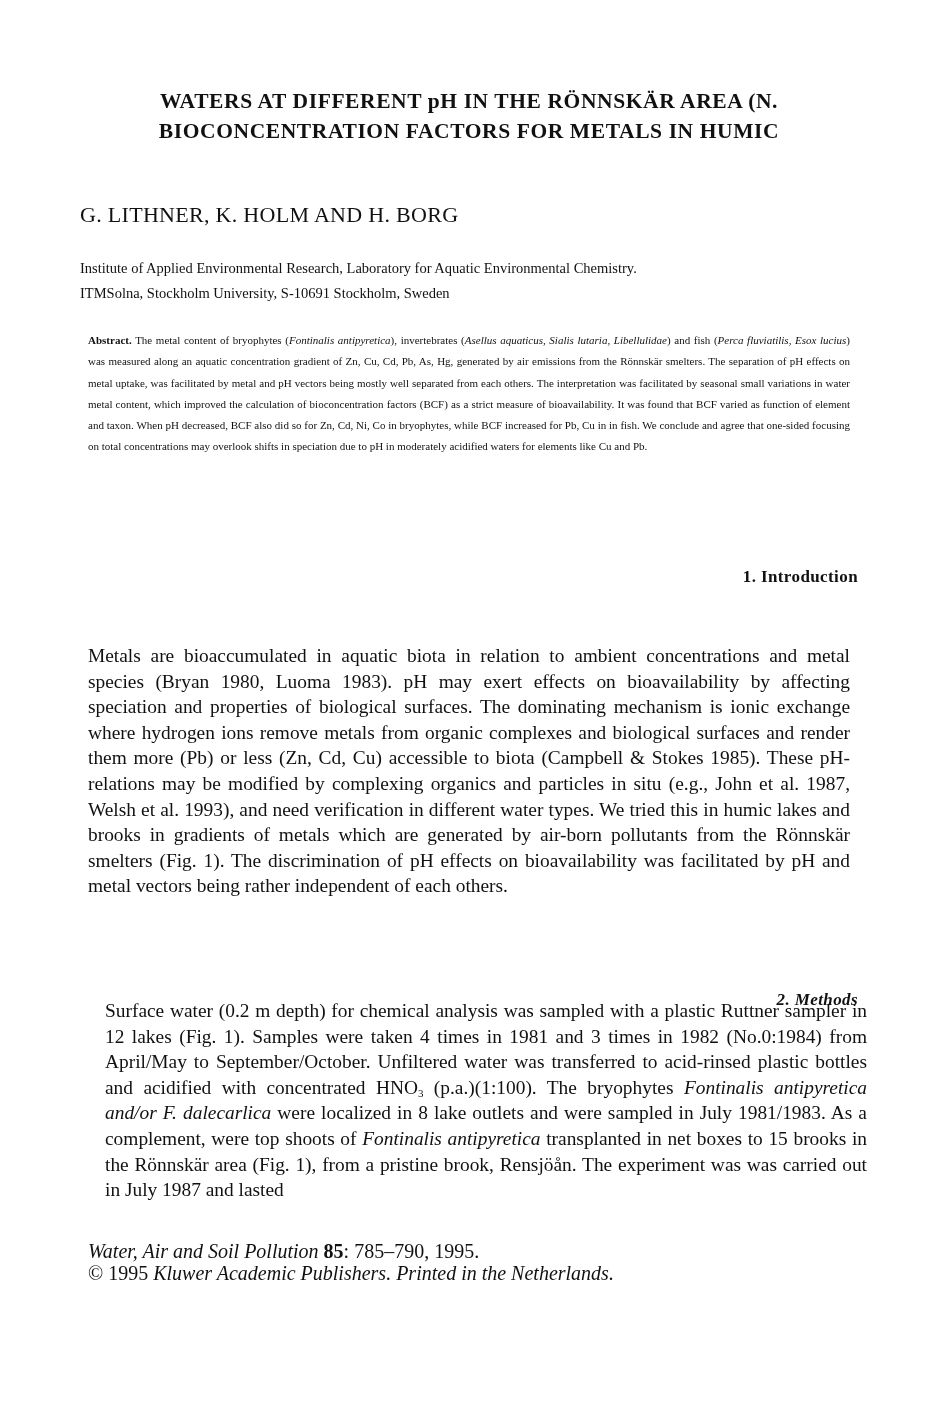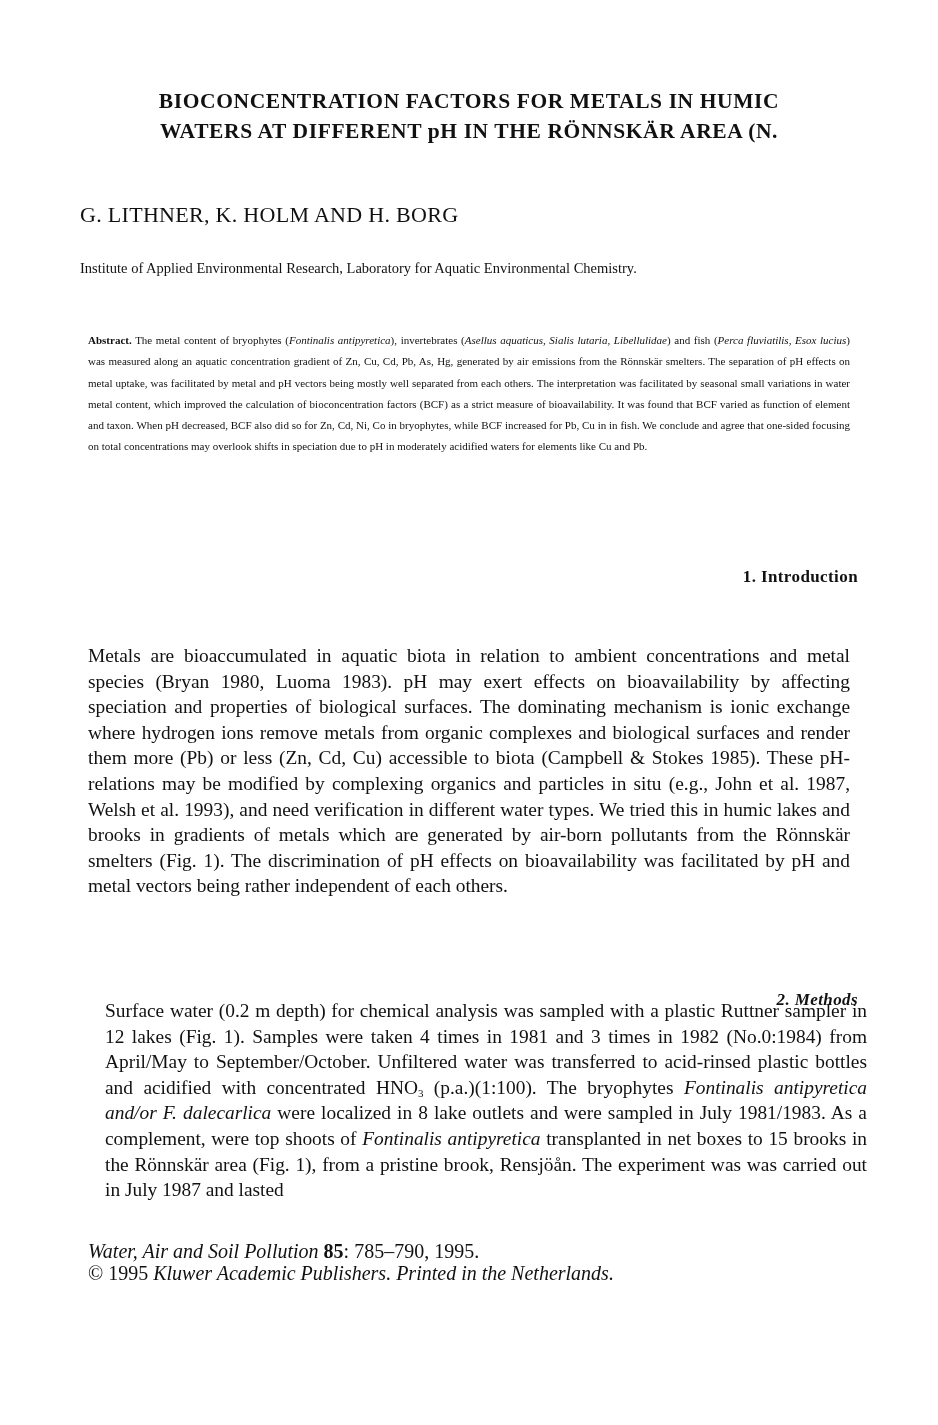--- a/index.html
+++ b/index.html
@@ -37,28 +37,29 @@
   .footer {
     left: 88px; top: 1240px; font-size: 20px; line-height: 22px;
   }
   i, .it { font-style: italic; }
   sub { font-size: 11px; vertical-align: -3px; line-height: 0; }
 </style>
 </head>
 <body>
 
 <div class="abs title">
+  <div>WATERS AT DIFFERENT pH IN THE RÖNNSKÄR AREA (N.</div>
   <div>BIOCONCENTRATION FACTORS FOR  METALS IN HUMIC</div>
-  <div>WATERS AT DIFFERENT pH IN THE RÖNNSKÄR AREA (N.</div>
 </div>
 
 <div class="abs authors">G. LITHNER, K. HOLM AND H. BORG</div>
 
 <div class="abs affil">
   <div>Institute of Applied Environmental Research, Laboratory for Aquatic Environmental Chemistry.</div>
+  <div>ITMSolna, Stockholm University, S-10691 Stockholm, Sweden</div>
 </div>
 
 <div class="abs abstract">
   <span class="lbl">Abstract.</span><span> The metal content of bryophytes (</span><span class="it">Fontinalis antipyretica</span><span>), invertebrates (</span><span class="it">Asellus aquaticus, Sialis lutaria, Libellulidae</span><span>) and fish (</span><span class="it">Perca fluviatilis, Esox lucius</span><span>) was measured along an aquatic concentration gradient of Zn, Cu, Cd, Pb, As, Hg,  generated by air emissions from the Rönnskär smelters. The separation of pH effects on metal uptake, was facilitated by metal and pH vectors being mostly well separated from each others. The interpretation was  facilitated by seasonal small variations in water metal content, which improved the calculation of  bioconcentration factors (BCF) as a strict measure of  bioavailability. It was found that BCF varied as function of element and taxon. When pH decreased, BCF also did so for Zn, Cd, Ni, Co  in bryophytes, while BCF increased for Pb, Cu in in fish. We conclude and agree that one-sided focusing on total concentrations may overlook shifts in speciation due to pH   in moderately acidified waters for elements like  Cu and  Pb.</span>
 </div>
 
 <div class="abs h-sec" style="top:567px;">1. Introduction</div>
 
 <div class="abs body-text" style="top:643px;">Metals are bioaccumulated in aquatic biota in relation to ambient concentrations and metal species  (Bryan 1980, Luoma 1983). pH may exert effects on bioavailability by affecting speciation and properties of biological surfaces. The dominating mechanism is ionic exchange where hydrogen ions remove metals from organic  complexes and biological surfaces and render them more (Pb) or less (Zn, Cd, Cu) accessible to biota  (Campbell &amp; Stokes 1985). These pH-relations may be modified by complexing organics and particles in situ (e.g., John et al. 1987, Welsh et al. 1993), and need verification in different water types. We tried this in humic lakes and brooks in gradients of metals which are generated by air-born pollutants from the Rönnskär smelters (Fig. 1).  The discrimination of pH effects on bioavailability was facilitated by pH and metal vectors being  rather independent of each others.</div>
 

